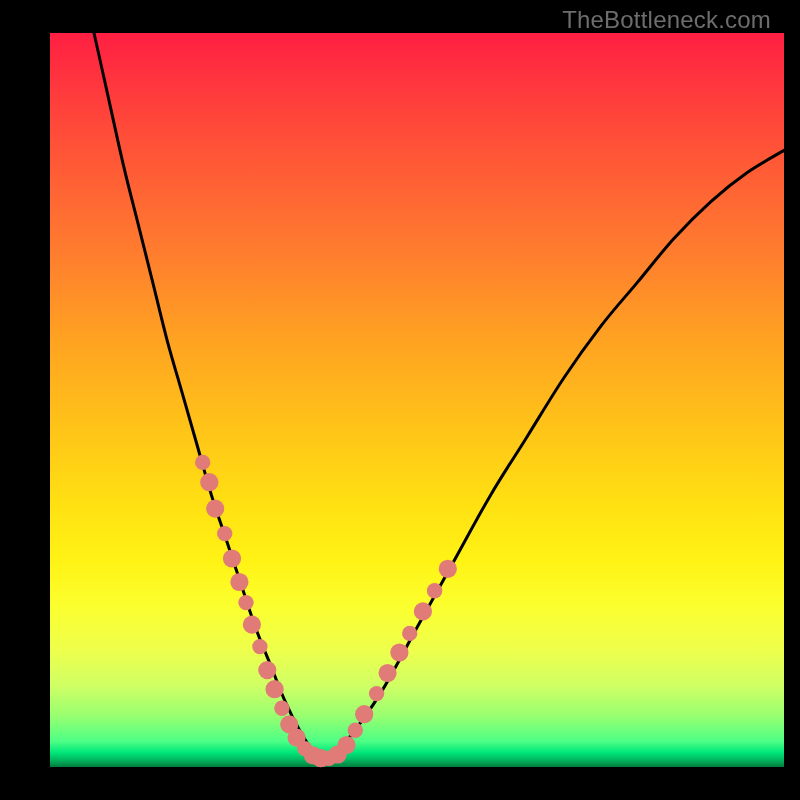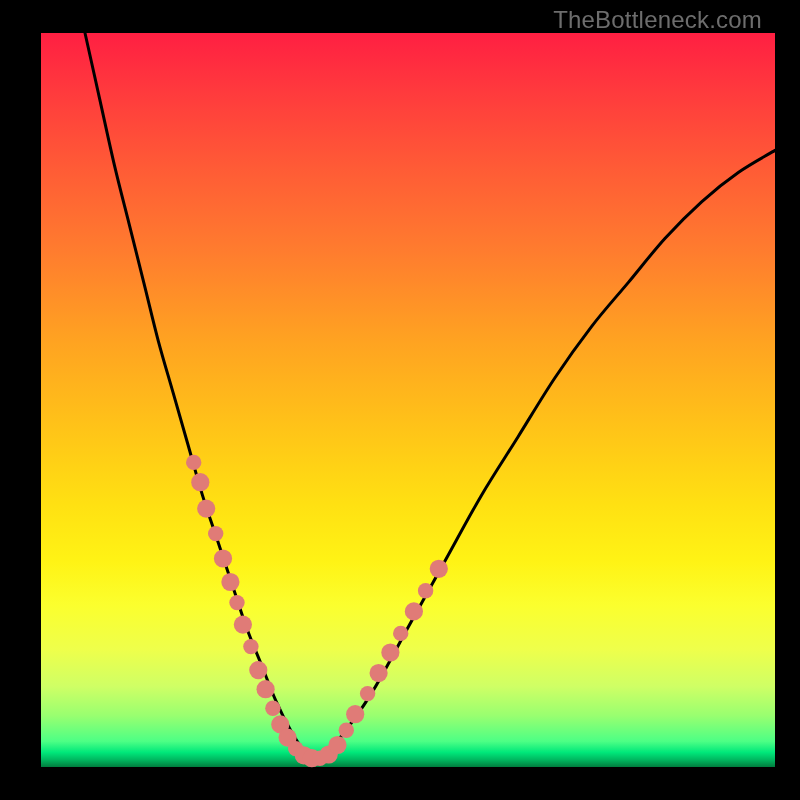--- a/index.html
+++ b/index.html
@@ -7,21 +7,21 @@
     padding: 0;
     width: 800px;
     height: 800px;
     background: #000;
     overflow: hidden;
     font-family: Arial, Helvetica, sans-serif;
   }
   .frame {
     position: absolute;
     top: 0;
-    left: 8px;
+    left: 17px;
     width: 764px;
     height: 800px;
     background: #000;
   }
   .plot-area {
     position: absolute;
     top: 33px;
     left: 33px;
     width: 734px;
     height: 734px;

